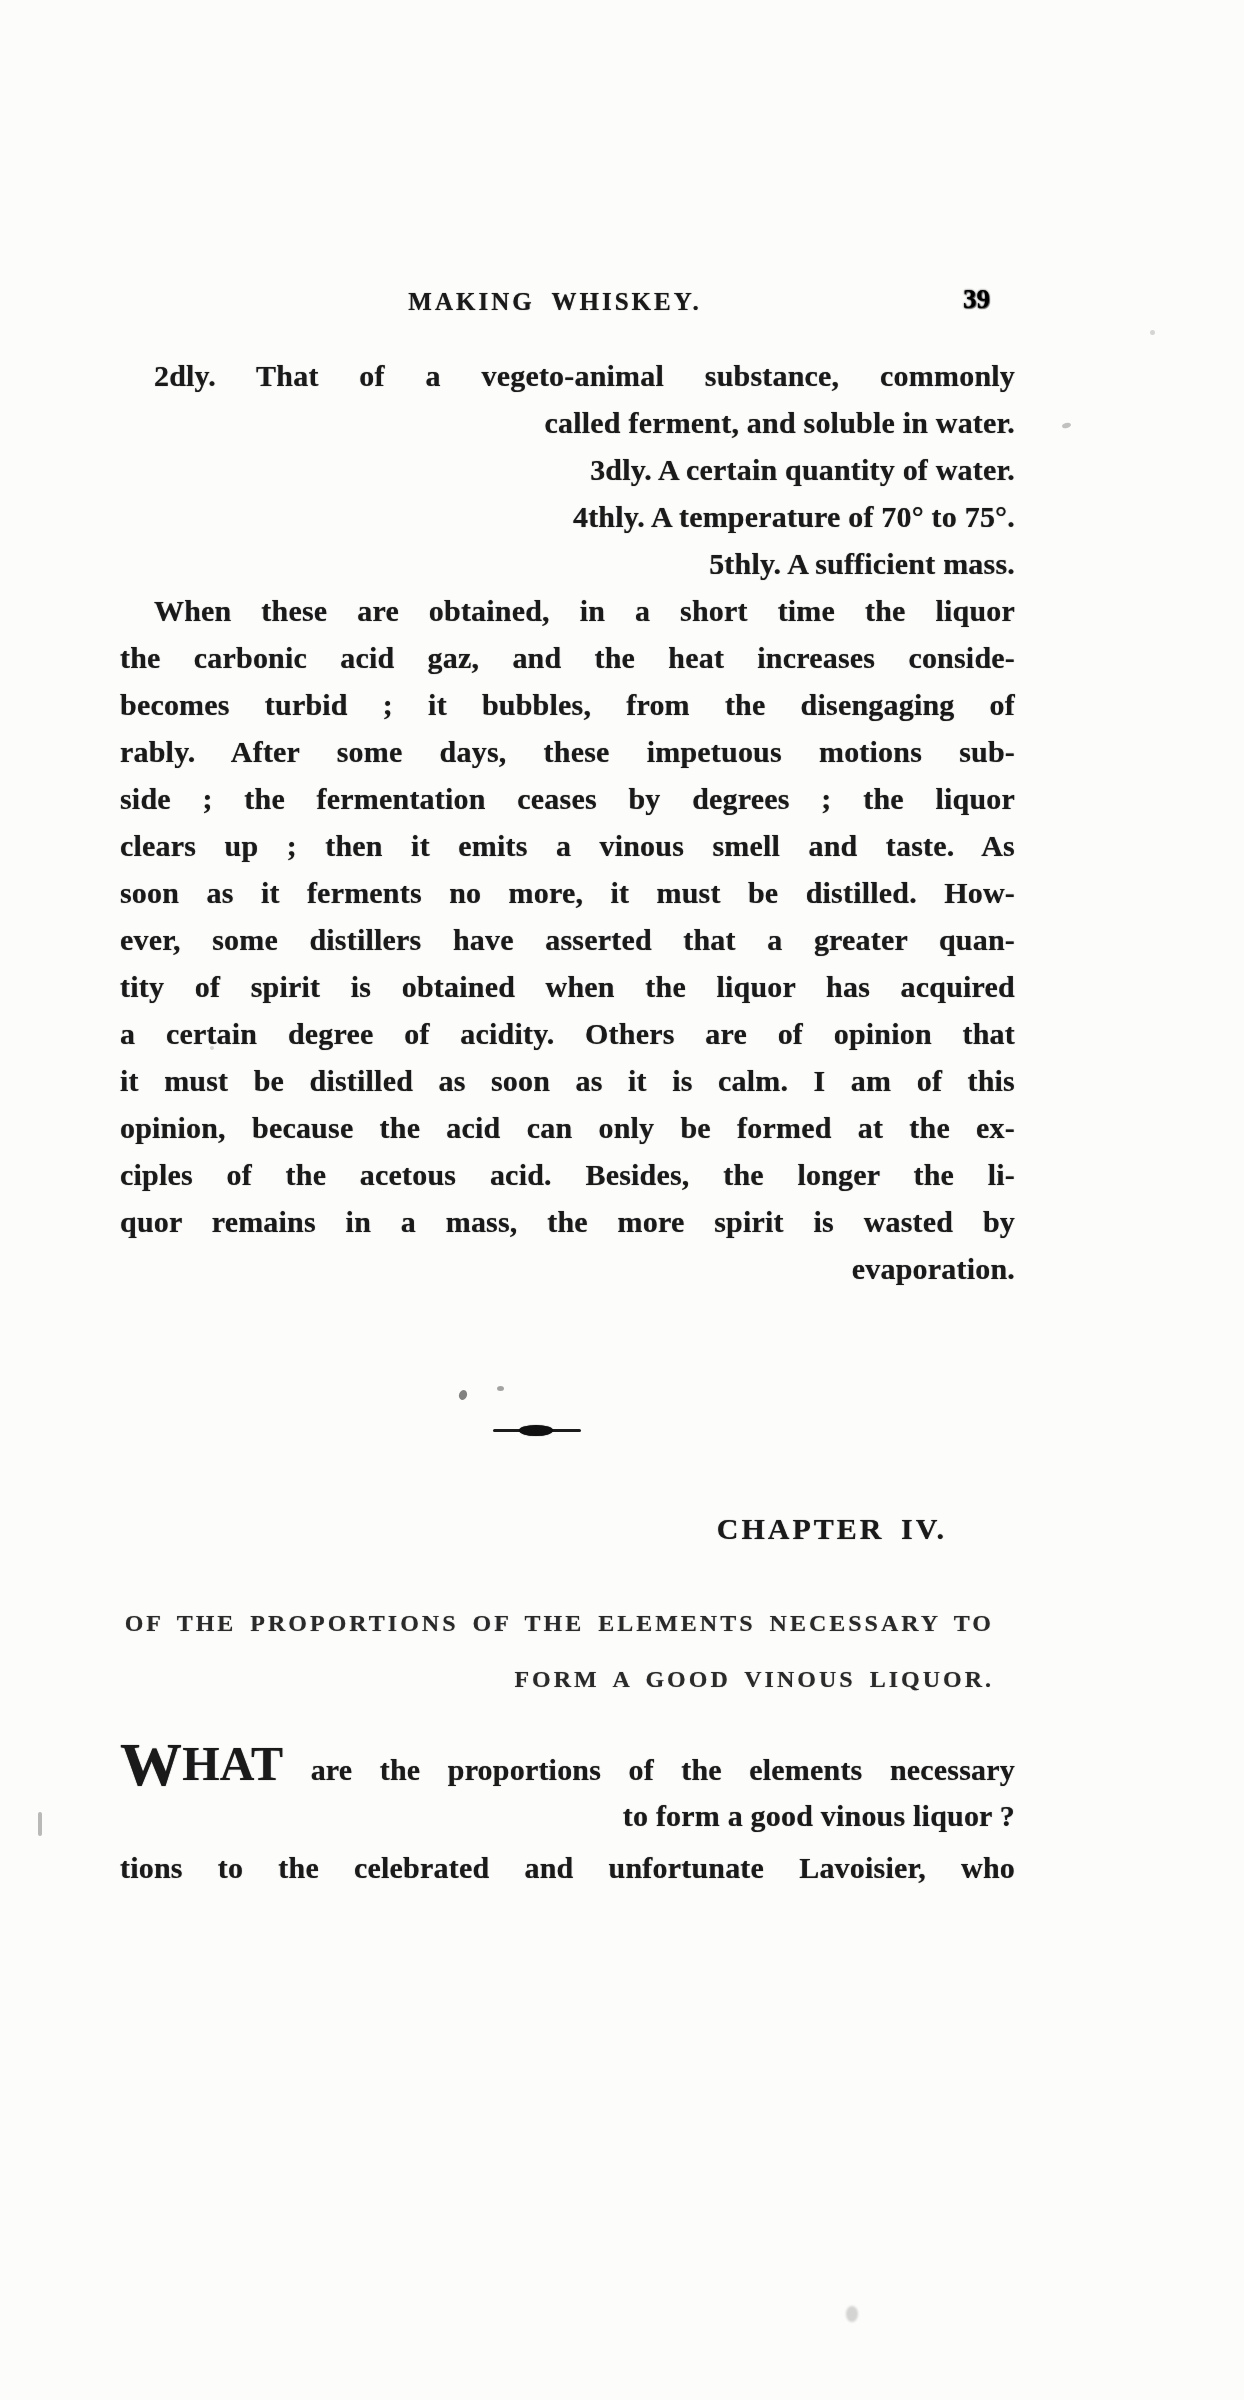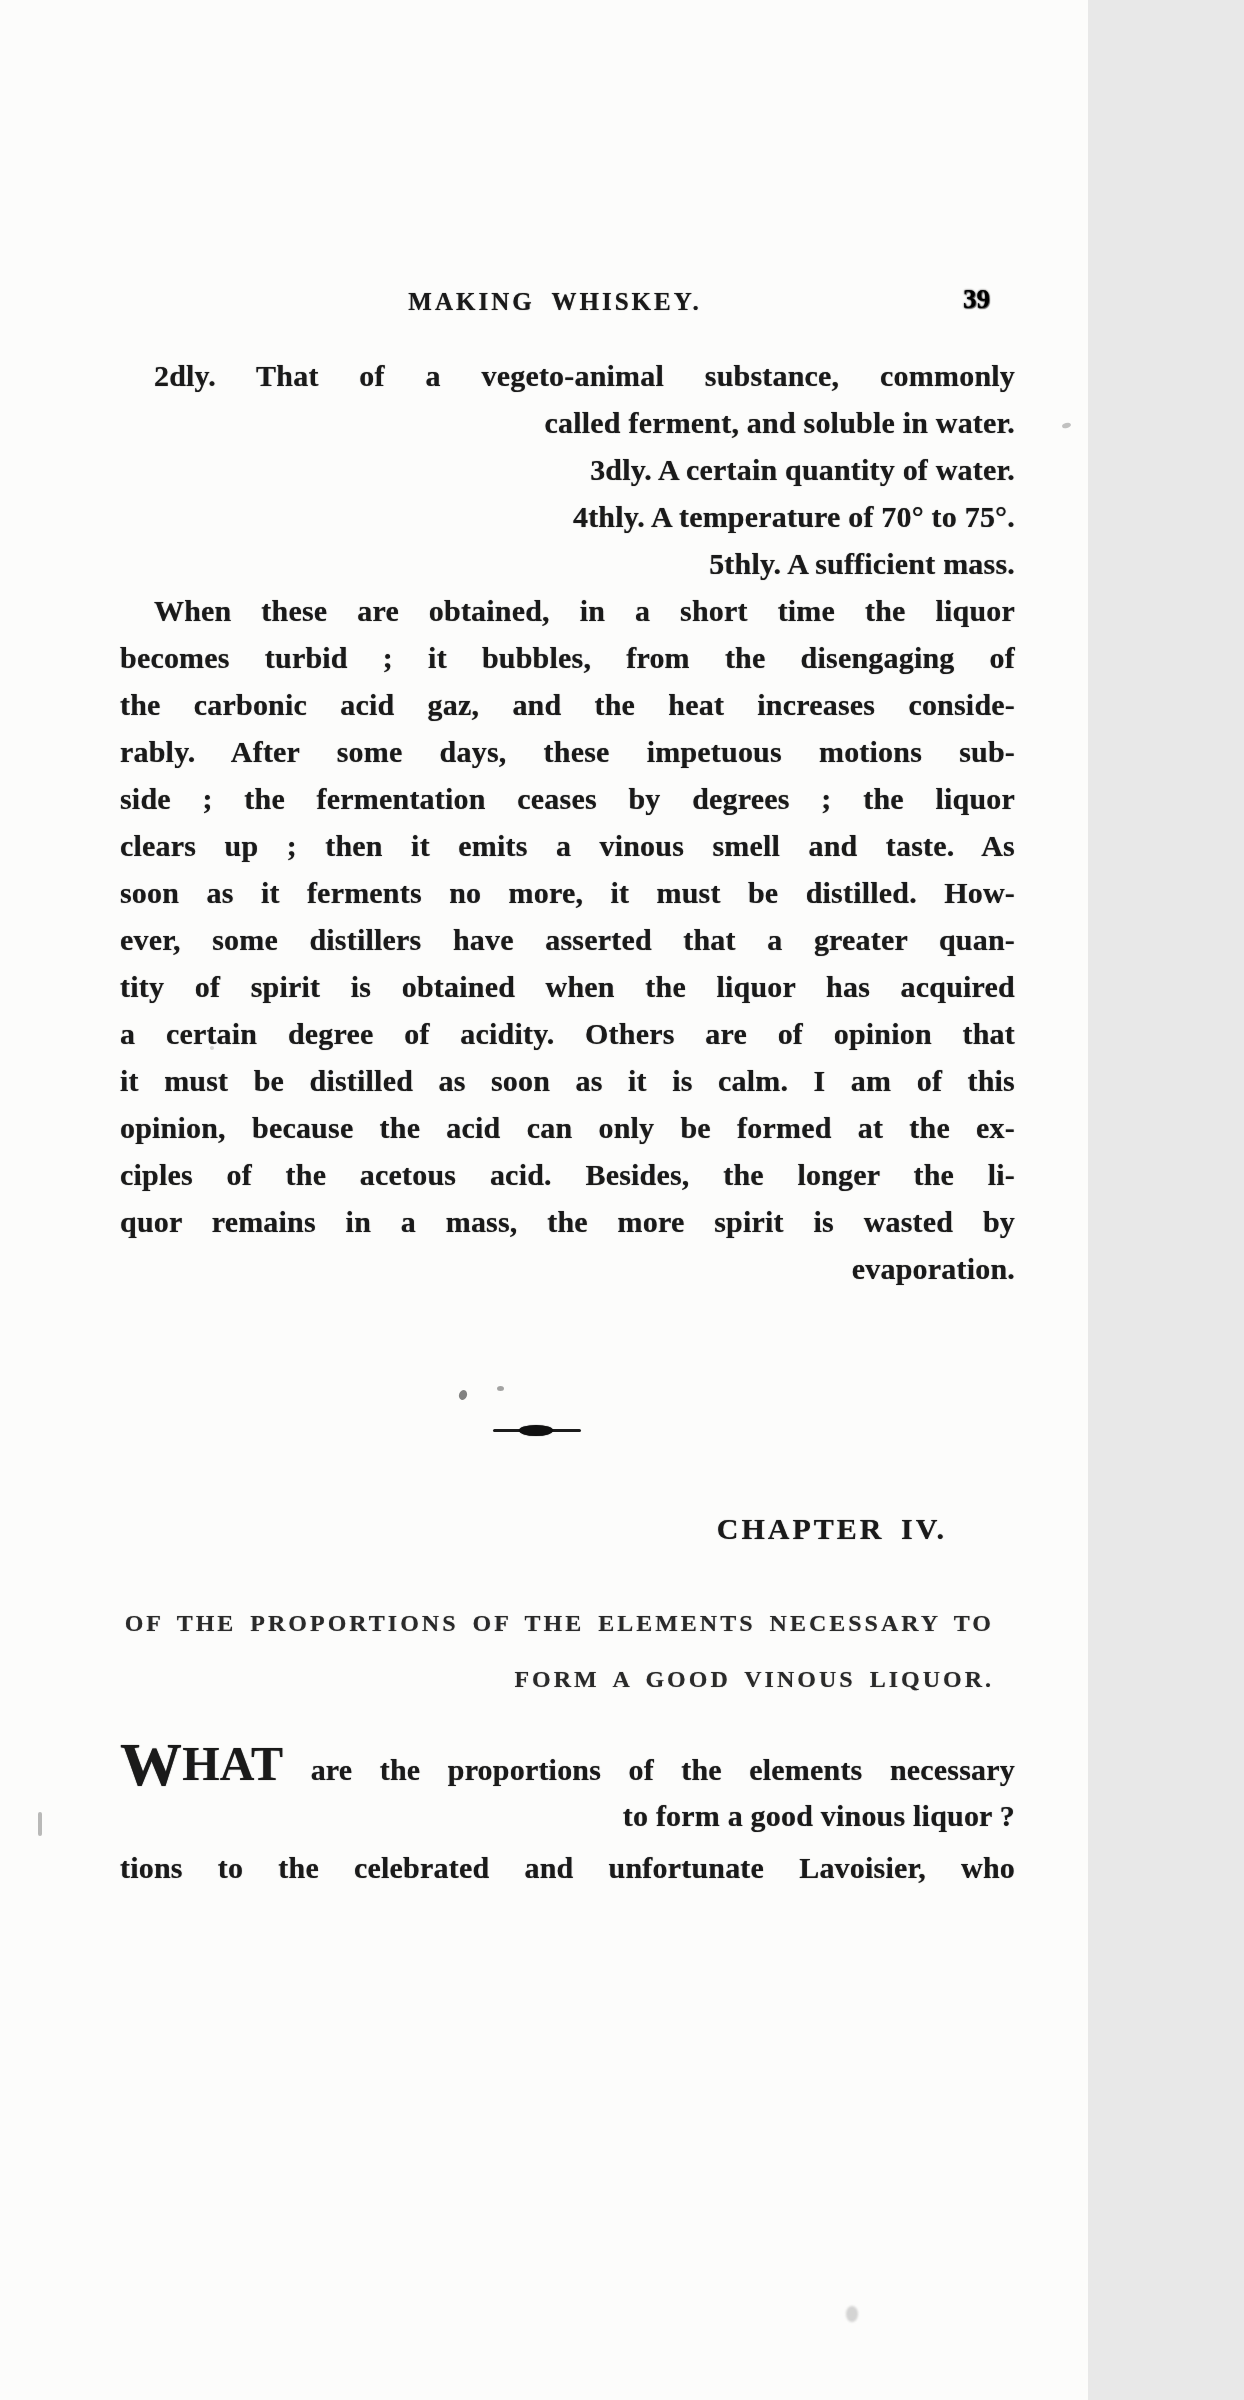--- a/index.html
+++ b/index.html
@@ -3,21 +3,21 @@
 <meta charset="utf-8">
 <style>
   :root{
     --paper:#fcfcfb;
     --ink:#1a1a1a;
     --ink-soft:#2a2a2a;
   }
   html,body{margin:0;padding:0;background:#e8e8e8;}
   .page{
     position:relative;
-    width:1088px;height:2400px;
+    width:1244px;height:2400px;
     background:var(--paper);
     overflow:hidden;
     font-family:"Liberation Serif", serif;
     color:var(--ink);
   }
   
   .running-head{
     position:absolute;left:120px;top:288px;width:870px;height:40px;
   }
   .running-title{
@@ -112,22 +112,22 @@
     <div class="page-number">39</div>
   </header>
 
   <main class="text-block">
     <div class="ln indent just">2dly. That of a vegeto-animal substance, commonly</div>
     <div class="ln">called ferment, and soluble in water.</div>
     <div class="ln indent">3dly. A certain quantity of water.</div>
     <div class="ln indent">4thly. A temperature of 70° to 75°.</div>
     <div class="ln indent">5thly. A sufficient mass.</div>
     <div class="ln indent just">When these are obtained, in a short time the liquor</div>
+    <div class="ln just">the carbonic acid gaz, and the heat increases conside-</div>
     <div class="ln just">becomes turbid ; it bubbles, from the disengaging of</div>
-    <div class="ln just">the carbonic acid gaz, and the heat increases conside-</div>
     <div class="ln just">rably.  After some days, these impetuous motions sub-</div>
     <div class="ln just">side ; the fermentation ceases by degrees ; the liquor</div>
     <div class="ln just">clears up ; then it emits a vinous smell and taste.  As</div>
     <div class="ln just">soon as it ferments no more, it must be distilled.  How-</div>
     <div class="ln just">ever, some distillers have asserted that a greater quan-</div>
     <div class="ln just">tity of spirit is obtained when the liquor has acquired</div>
     <div class="ln just">a certain degree of acidity.  Others are of opinion that</div>
     <div class="ln just">it must be distilled as soon as it is calm.  I am of this</div>
     <div class="ln just">opinion, because the acid can only be formed at the ex-</div>
     <div class="ln just">ciples of the acetous acid.  Besides, the longer the li-</div>

